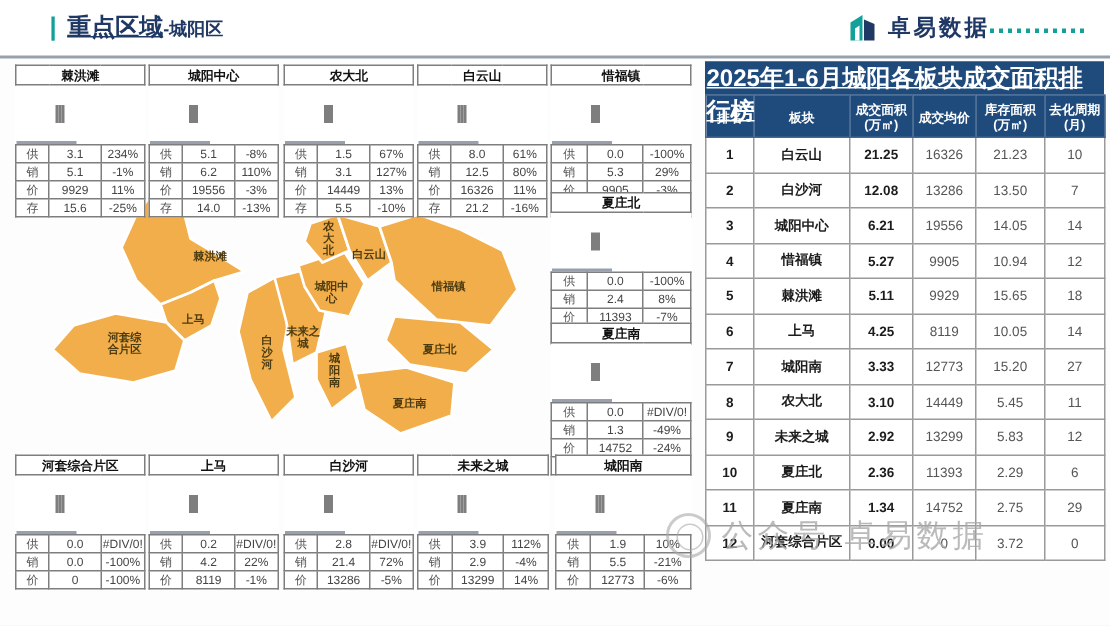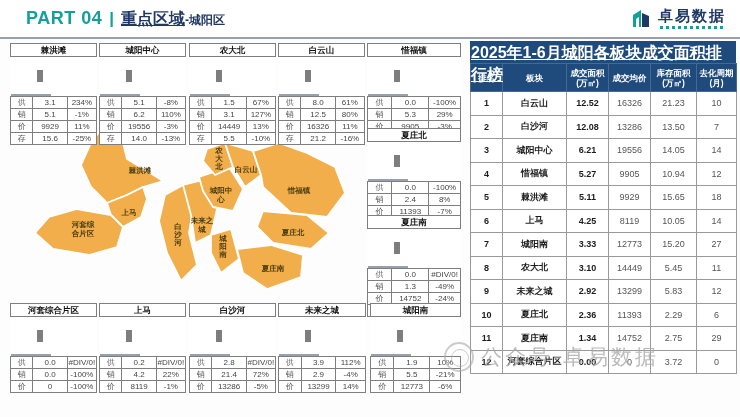--- a/index.html
+++ b/index.html
@@ -13,21 +13,21 @@
   
   .hdr{height:39px; display:flex; justify-content:space-between; align-items:center;
        padding:0 14px 0 26px; border-bottom:2px solid #98a0ad; background:#fff;}
   .h-left{display:flex; align-items:baseline;}
   .part{color:var(--teal); font-weight:bold; font-size:18px; letter-spacing:.5px;}
   .pipe{color:var(--teal); font-weight:bold; font-size:17px; margin:0 7px;}
   .h-title{color:var(--navy); font-weight:bold; font-size:16px;text-decoration:underline;}
   .h-region{color:var(--navy); font-weight:bold; font-size:12px;}
   .h-logo{display:flex; align-items:center; gap:5px;}
   .logo-icon{width:24px; height:24px;}
-  .logo-col{display:flex; flex-direction:column; align-items:flex-end;}
+  .logo-col{display:flex; flex-direction:row; align-items:center;}
   .logo-text{color:var(--navy); font-weight:bold; font-size:15px; letter-spacing:2px; line-height:15px;}
   .logo-sub{margin-top:3px; height:3px; width:66px;
             background:repeating-linear-gradient(90deg,var(--teal) 0 3px,transparent 3px 6px);}
 
   
   .subtitle{height:27px; display:flex; align-items:center; justify-content:center;
             background:#fff; color:var(--subnavy); font-weight:bold; font-size:13px;}
 
   
   .content{position:relative; height:351px;}
@@ -65,21 +65,20 @@
                   border:1.5px solid var(--wm); border-radius:50%;}
   .wm-text{color:var(--wm); font-size:21px; letter-spacing:3px; white-space:nowrap;}
 </style>
 </head>
 <body>
 
 <div class="slide">
 
   <header class="hdr">
     <div class="h-left">
-      <span class="part">PART 04</span>
       <span class="pipe">|</span>
       <span class="h-title">重点区域</span>
       <span class="h-region">-城阳区</span>
     </div>
     <div class="h-logo">
       <svg class="logo-icon" viewBox="0 0 24 24">
         <path d="M4 20 L4 8 L12 3 L12 20 Z" fill="#12a09a"></path>
         <path d="M13 20 L13 6 L20 9 L20 20 Z" fill="#1f3864"></path>
         <path d="M7 20 L7 12 L10 10 L10 20 Z" fill="#fff"></path>
       </svg>
@@ -588,21 +587,21 @@
               <th>成交面积(万㎡)</th>
               <th>成交均价</th>
               <th>库存面积(万㎡)</th>
               <th>去化周期(月)</th>
             </tr>
           </thead>
         <tbody id="rank-body">
             <tr>
               <td class="rank-num">1</td>
               <td class="blk-name">白云山</td>
-              <td class="area-val">12.52</td>
+              <td class="area-val">21.25</td>
               <td>16326</td>
               <td>21.23</td>
               <td>10</td>
             </tr>
             <tr>
               <td class="rank-num">2</td>
               <td class="blk-name">白沙河</td>
               <td class="area-val">12.08</td>
               <td>13286</td>
               <td>13.50</td>

